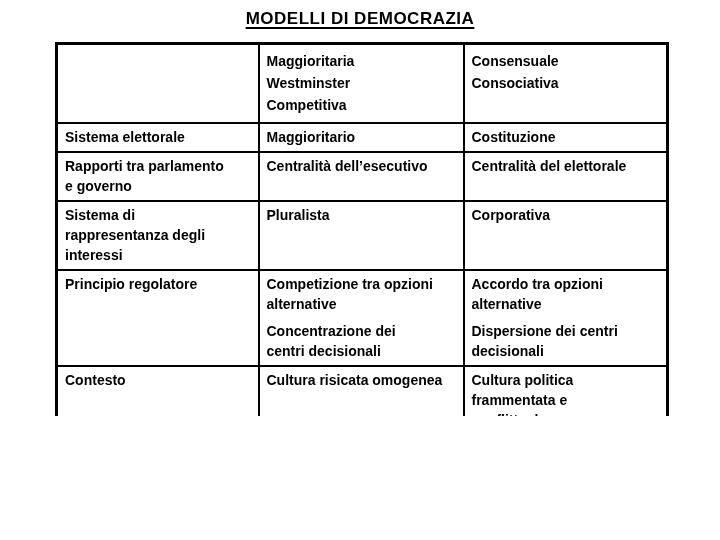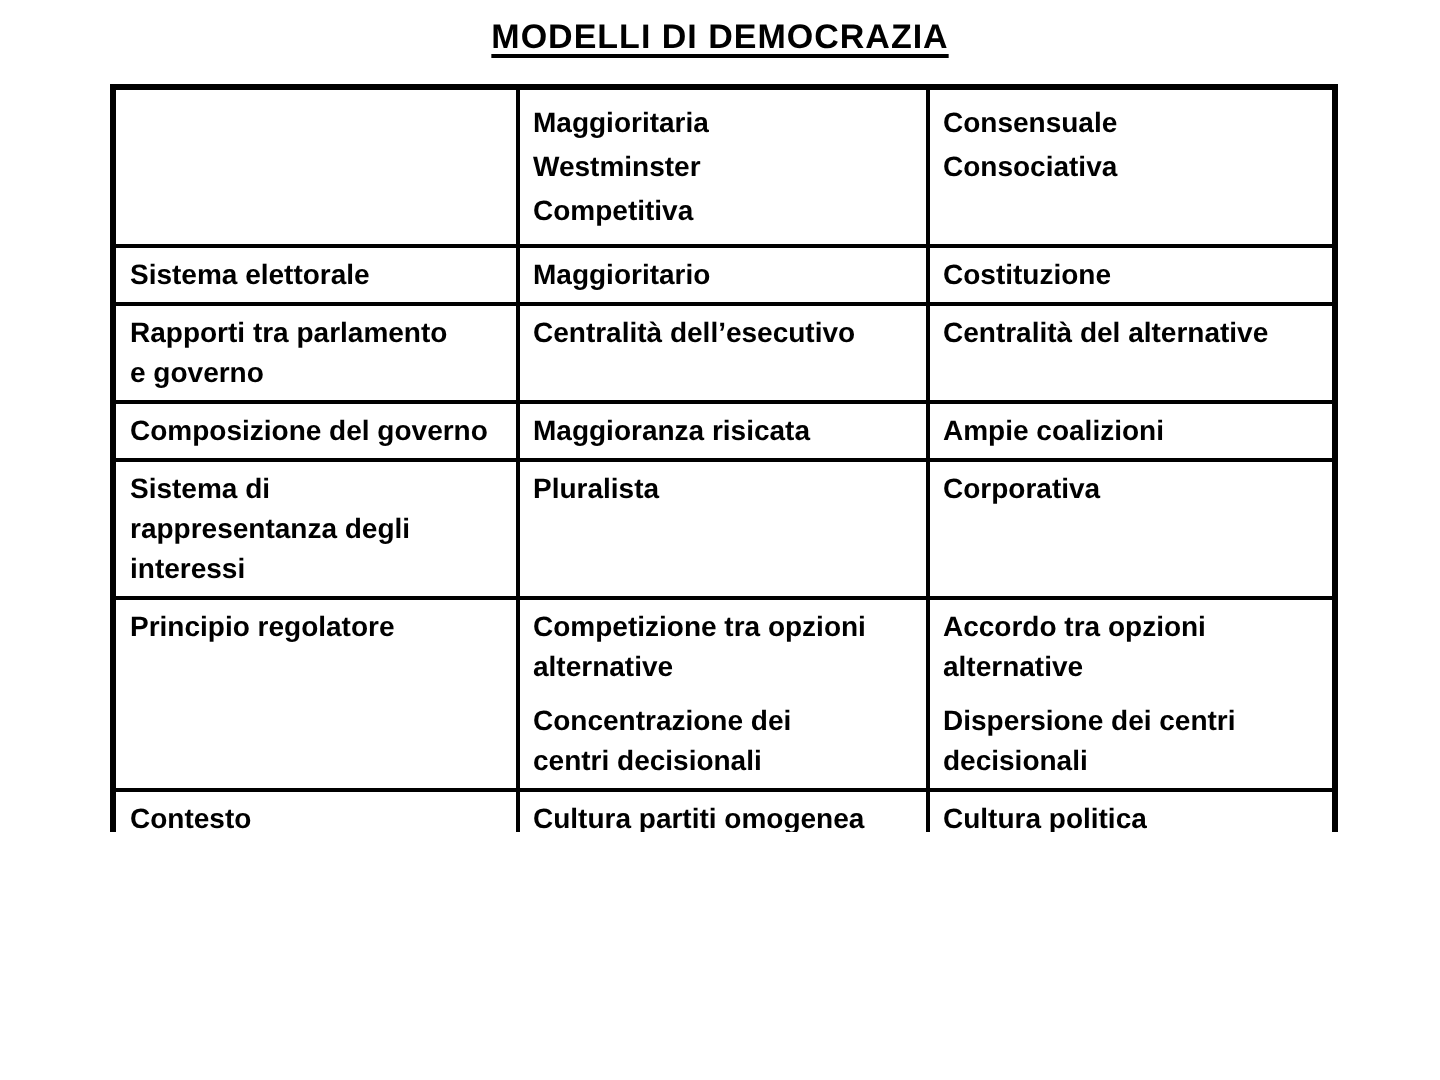--- a/index.html
+++ b/index.html
@@ -100,32 +100,21 @@
         </tr>
         <tr>
           <td>
             <div class="cell-para">Rapporti tra parlamento
 e governo</div>
           </td>
           <td>
             <div class="cell-para">Centralità dell’esecutivo</div>
           </td>
           <td>
-            <div class="cell-para">Centralità del alternative</div>
-          </td>
-        </tr>
-        <tr>
-          <td>
-            <div class="cell-para">Composizione del governo</div>
-          </td>
-          <td>
-            <div class="cell-para">Maggioranza risicata</div>
-          </td>
-          <td>
-            <div class="cell-para">Ampie coalizioni</div>
+            <div class="cell-para">Centralità del elettorale</div>
           </td>
         </tr>
         <tr>
           <td>
             <div class="cell-para">Sistema di
 rappresentanza degli
 interessi</div>
           </td>
           <td>
             <div class="cell-para">Pluralista</div>
@@ -149,21 +138,21 @@
 alternative</div>
             <div class="cell-para">Dispersione dei centri
 decisionali</div>
           </td>
         </tr>
         <tr>
           <td>
             <div class="cell-para">Contesto</div>
           </td>
           <td>
-            <div class="cell-para">Cultura partiti omogenea</div>
+            <div class="cell-para">Cultura risicata omogenea</div>
           </td>
           <td>
             <div class="cell-para">Cultura politica
 frammentata e
 conflittuale</div>
           </td>
         </tr>
       </tbody>
   </table>
 </div>

